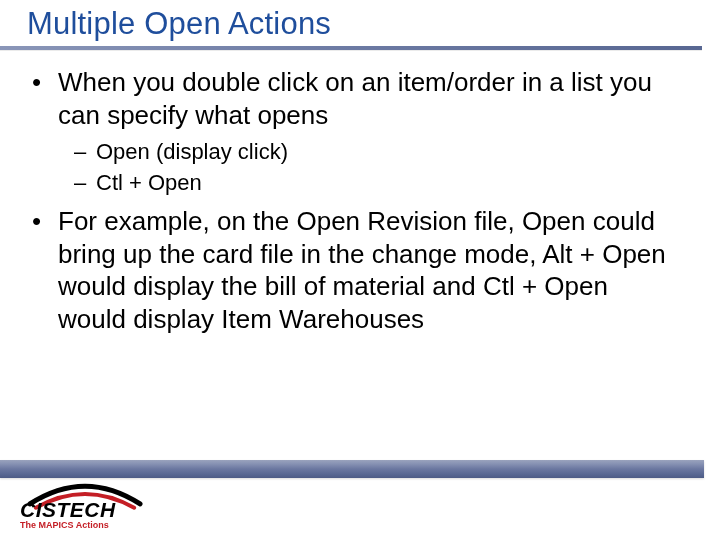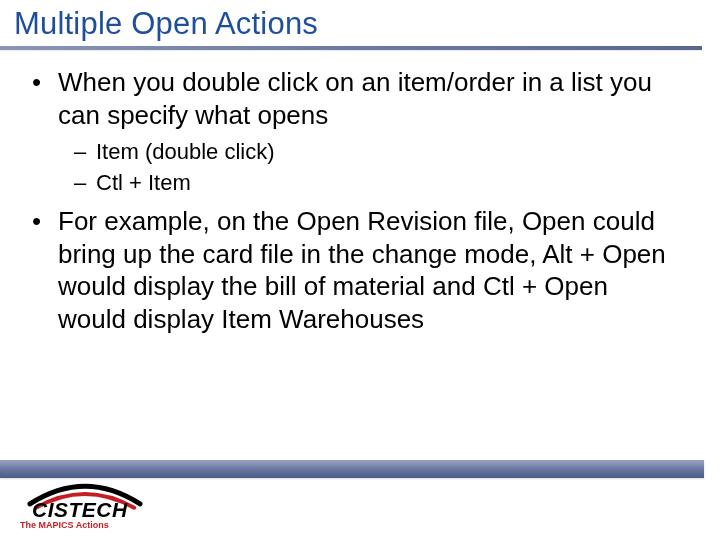--- a/index.html
+++ b/index.html
@@ -15,21 +15,21 @@
   .slide {
     width: 720px;
     height: 540px;
     position: relative;
     box-sizing: border-box;
   }
   .title {
     color: #1f4e9c;
     font-size: 31px;
     font-weight: 400;
-    padding: 6px 0 2px 14px;
+    padding: 6px 0 2px 27px;
     letter-spacing: 0.2px;
   }
   .title-rule {
     margin: 2px 0 16px 0;
     border: none;
     height: 4px;
     background: linear-gradient(to right, #8a96b8 0%, #6c7aa3 50%, #586792 100%);
     box-shadow: 0 1px 0 rgba(0,0,0,0.08);
     margin-right: 18px;
   }
@@ -104,21 +104,20 @@
   .logo-name {
     font-family: Arial, Helvetica, sans-serif;
     font-weight: 900;
     font-style: italic;
     font-size: 21px;
     letter-spacing: 0.5px;
     color: #000;
     position: absolute;
     left: 0;
     top: 16px;
-    margin-left: 12px;
   }
   .logo-tag {
     font-family: Arial, Helvetica, sans-serif;
     font-weight: 700;
     font-size: 9px;
     color: #c41e25;
     position: absolute;
     left: 0;
     top: 38px;
     white-space: nowrap;
@@ -130,22 +129,22 @@
 <div class="slide">
 
   <div class="title">Multiple Open Actions</div>
   <hr class="title-rule">
 
   <div class="content">
     <ul class="level1">
       <li>
         <span>When you double click on an item/order in a list you can specify what opens</span>
         <ul class="level2">
-          <li><span>Item (double click)</span></li>
-          <li><span>Ctl + Item</span></li>
+          <li><span>Open (display click)</span></li>
+          <li><span>Ctl + Open</span></li>
         </ul>
       </li>
       <li>
         <span>For example, on the Open Revision file, Open could bring up the card file in the change mode, Alt + Open would display the bill of material and Ctl + Open would display Item Warehouses</span>
       </li>
     </ul>
   </div>
 
   <div class="footer-bar"></div>
 

